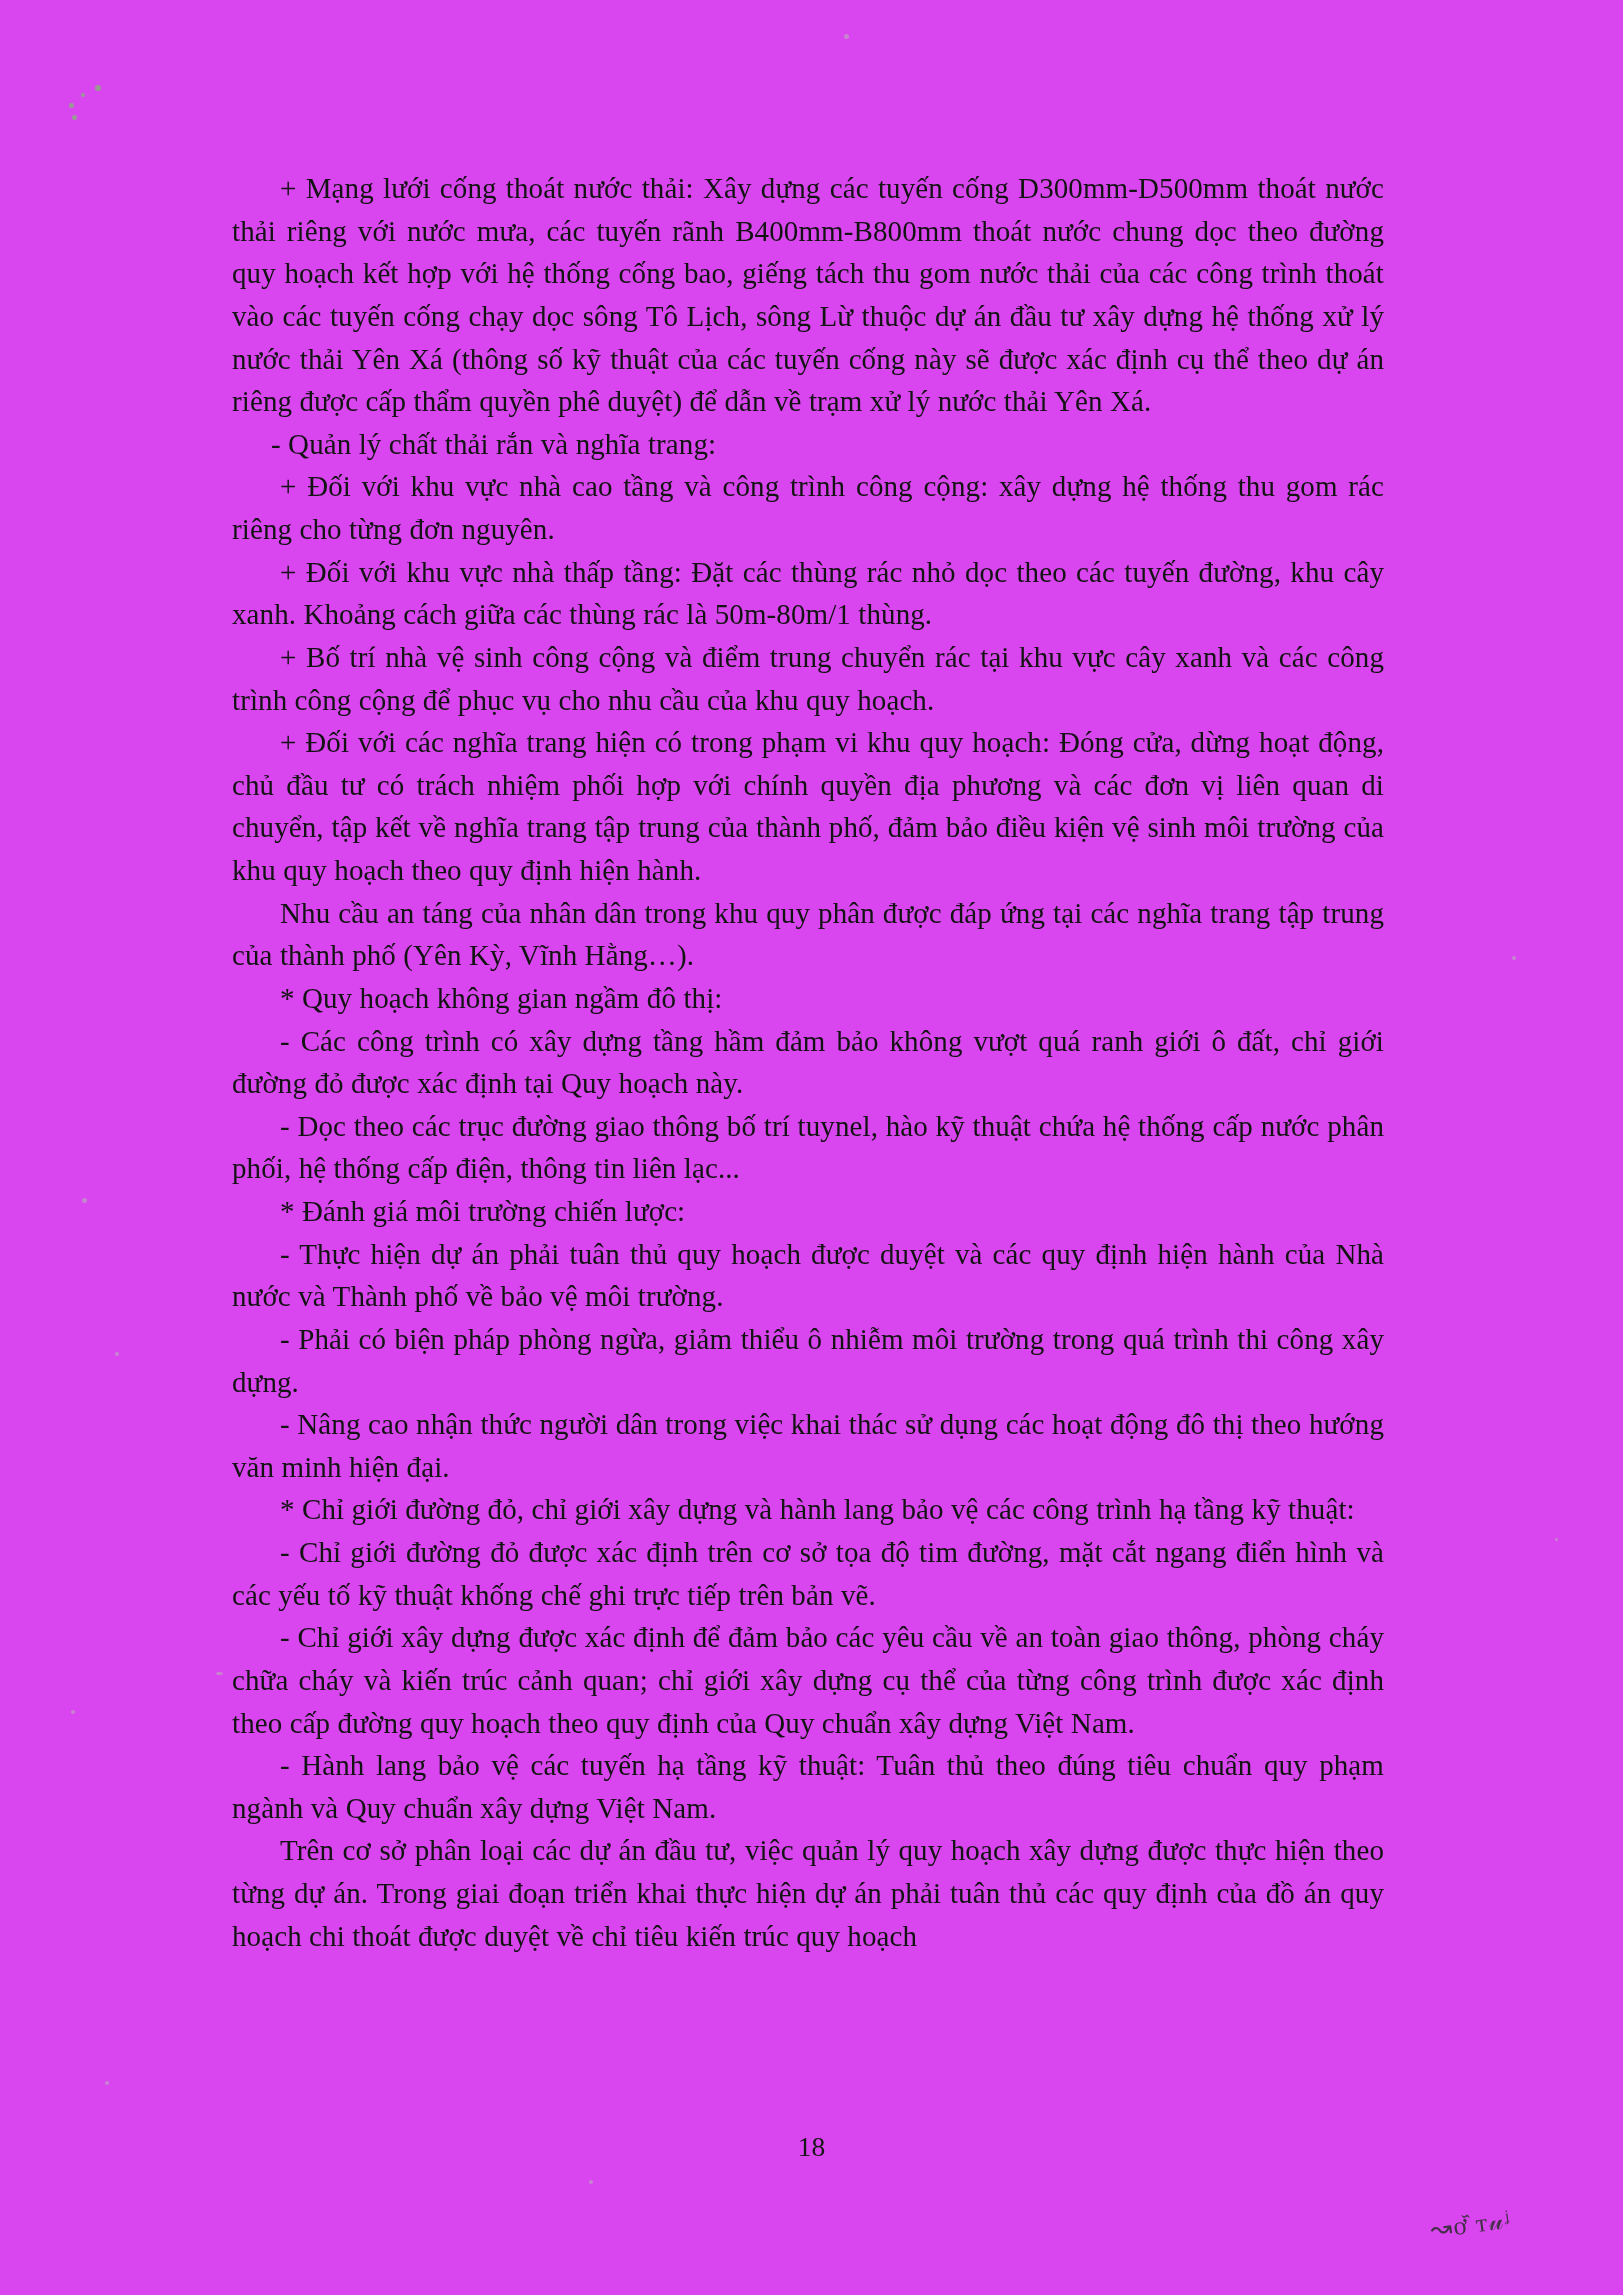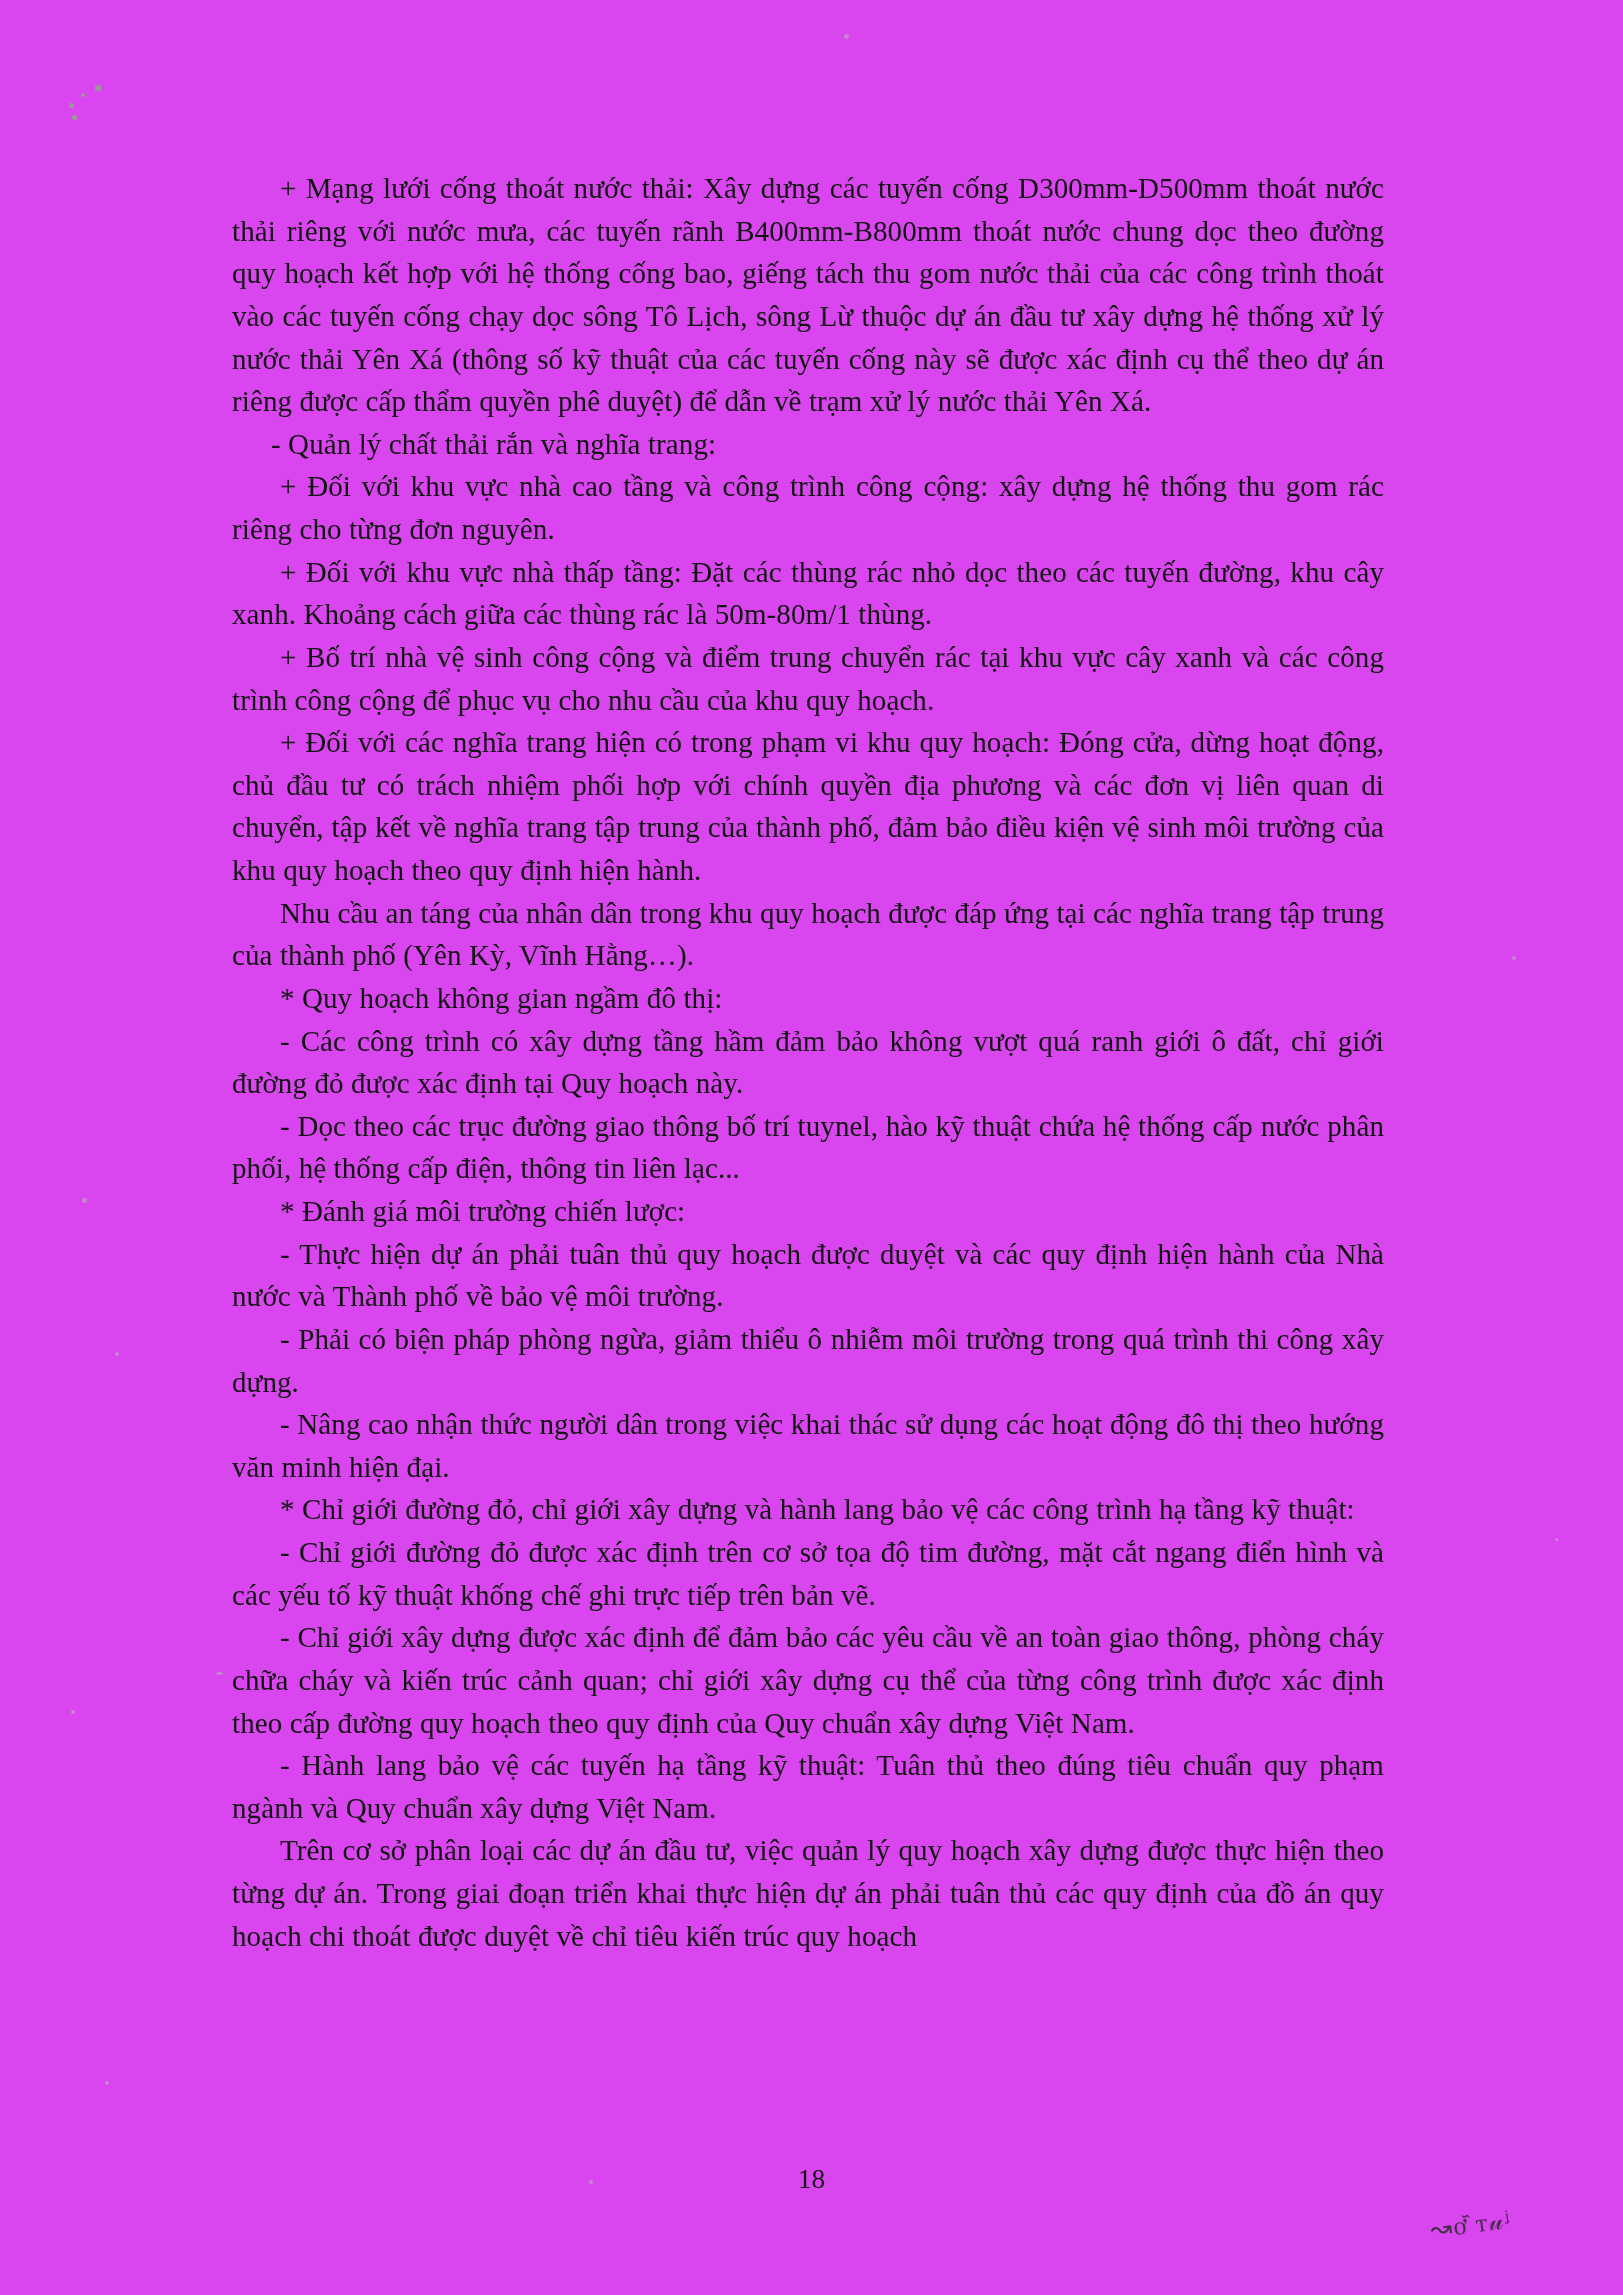--- a/index.html
+++ b/index.html
@@ -53,21 +53,20 @@
     text-indent: 48px;
   }
   .page-number {
     position: absolute;
     left: 0;
     right: 0;
     top: 2131px;
     text-align: center;
     font-size: 27.5px;
     color: #161616;
-    margin-top: 32px;
   }
   .signature {
     position: absolute;
     left: 1430px;
     top: 2209px;
     font-family: "Liberation Serif", serif;
     font-size: 26px;
     color: #2b2b2b;
     transform: rotate(-8deg);
     opacity: .85;
@@ -112,21 +111,21 @@
     <span class="speck" style="left:105px;  top:2081px;width:3.9px;  height:3.9px;"></span>
   </div>
 
   <div class="content">
     <p class="ind">+ Mạng lưới cống thoát nước thải: Xây dựng các tuyến cống D300mm-D500mm thoát nước thải riêng với nước mưa, các tuyến rãnh B400mm-B800mm thoát nước chung dọc theo đường quy hoạch kết hợp với hệ thống cống bao, giếng tách thu gom nước thải của các công trình thoát vào các tuyến cống chạy dọc sông Tô Lịch, sông Lừ thuộc dự án đầu tư xây dựng hệ thống xử lý nước thải Yên Xá (thông số kỹ thuật của các tuyến cống này sẽ được xác định cụ thể theo dự án riêng được cấp thẩm quyền phê duyệt) để dẫn về trạm xử lý nước thải Yên Xá.</p>
     <p class="ind-small">- Quản lý chất thải rắn và nghĩa trang:</p>
     <p class="ind">+ Đối với khu vực nhà cao tầng và công trình công cộng: xây dựng hệ thống thu gom rác riêng cho từng đơn nguyên.</p>
     <p class="ind">+ Đối với khu vực nhà thấp tầng: Đặt các thùng rác nhỏ dọc theo các tuyến đường, khu cây xanh. Khoảng cách giữa các thùng rác là 50m-80m/1 thùng.</p>
     <p class="ind">+ Bố trí nhà vệ sinh công cộng và điểm trung chuyển rác tại khu vực cây xanh và các công trình công cộng để phục vụ cho nhu cầu của khu quy hoạch.</p>
     <p class="ind">+ Đối với các nghĩa trang hiện có trong phạm vi khu quy hoạch: Đóng cửa, dừng hoạt động, chủ đầu tư có trách nhiệm phối hợp với chính quyền địa phương và các đơn vị liên quan di chuyển, tập kết về nghĩa trang tập trung của thành phố, đảm bảo điều kiện vệ sinh môi trường của khu quy hoạch theo quy định hiện hành.</p>
-    <p class="ind">Nhu cầu an táng của nhân dân trong khu quy hoạch được đáp ứng tại các nghĩa trang tập trung của thành phố (Yên Kỳ, Vĩnh Hằng…).</p>
+    <p class="ind">Nhu cầu an táng của nhân dân trong khu quy phân được đáp ứng tại các nghĩa trang tập trung của thành phố (Yên Kỳ, Vĩnh Hằng…).</p>
     <p class="italic">* Quy hoạch không gian ngầm đô thị:</p>
     <p class="ind">- Các công trình có xây dựng tầng hầm đảm bảo không vượt quá ranh giới ô đất, chỉ giới đường đỏ được xác định tại Quy hoạch này.</p>
     <p class="ind">- Dọc theo các trục đường giao thông bố trí tuynel, hào kỹ thuật chứa hệ thống cấp nước phân phối, hệ thống cấp điện, thông tin liên lạc...</p>
     <p class="italic">* Đánh giá môi trường chiến lược:</p>
     <p class="ind">- Thực hiện dự án phải tuân thủ quy hoạch được duyệt và các quy định hiện hành của Nhà nước và Thành phố về bảo vệ môi trường.</p>
     <p class="ind">- Phải có biện pháp phòng ngừa, giảm thiểu ô nhiễm môi trường trong quá trình thi công xây dựng.</p>
     <p class="ind">- Nâng cao nhận thức người dân trong việc khai thác sử dụng các hoạt động đô thị theo hướng văn minh hiện đại.</p>
     <p class="italic">* Chỉ giới đường đỏ, chỉ giới xây dựng và hành lang bảo vệ các công trình hạ tầng kỹ thuật:</p>
     <p class="ind">- Chỉ giới đường đỏ được xác định trên cơ sở tọa độ tim đường, mặt cắt ngang điển hình và các yếu tố kỹ thuật khống chế ghi trực tiếp trên bản vẽ.</p>
     <p class="ind">- Chỉ giới xây dựng được xác định để đảm bảo các yêu cầu về an toàn giao thông, phòng cháy chữa cháy và kiến trúc cảnh quan; chỉ giới xây dựng cụ thể của từng công trình được xác định theo cấp đường quy hoạch theo quy định của Quy chuẩn xây dựng Việt Nam.</p>

